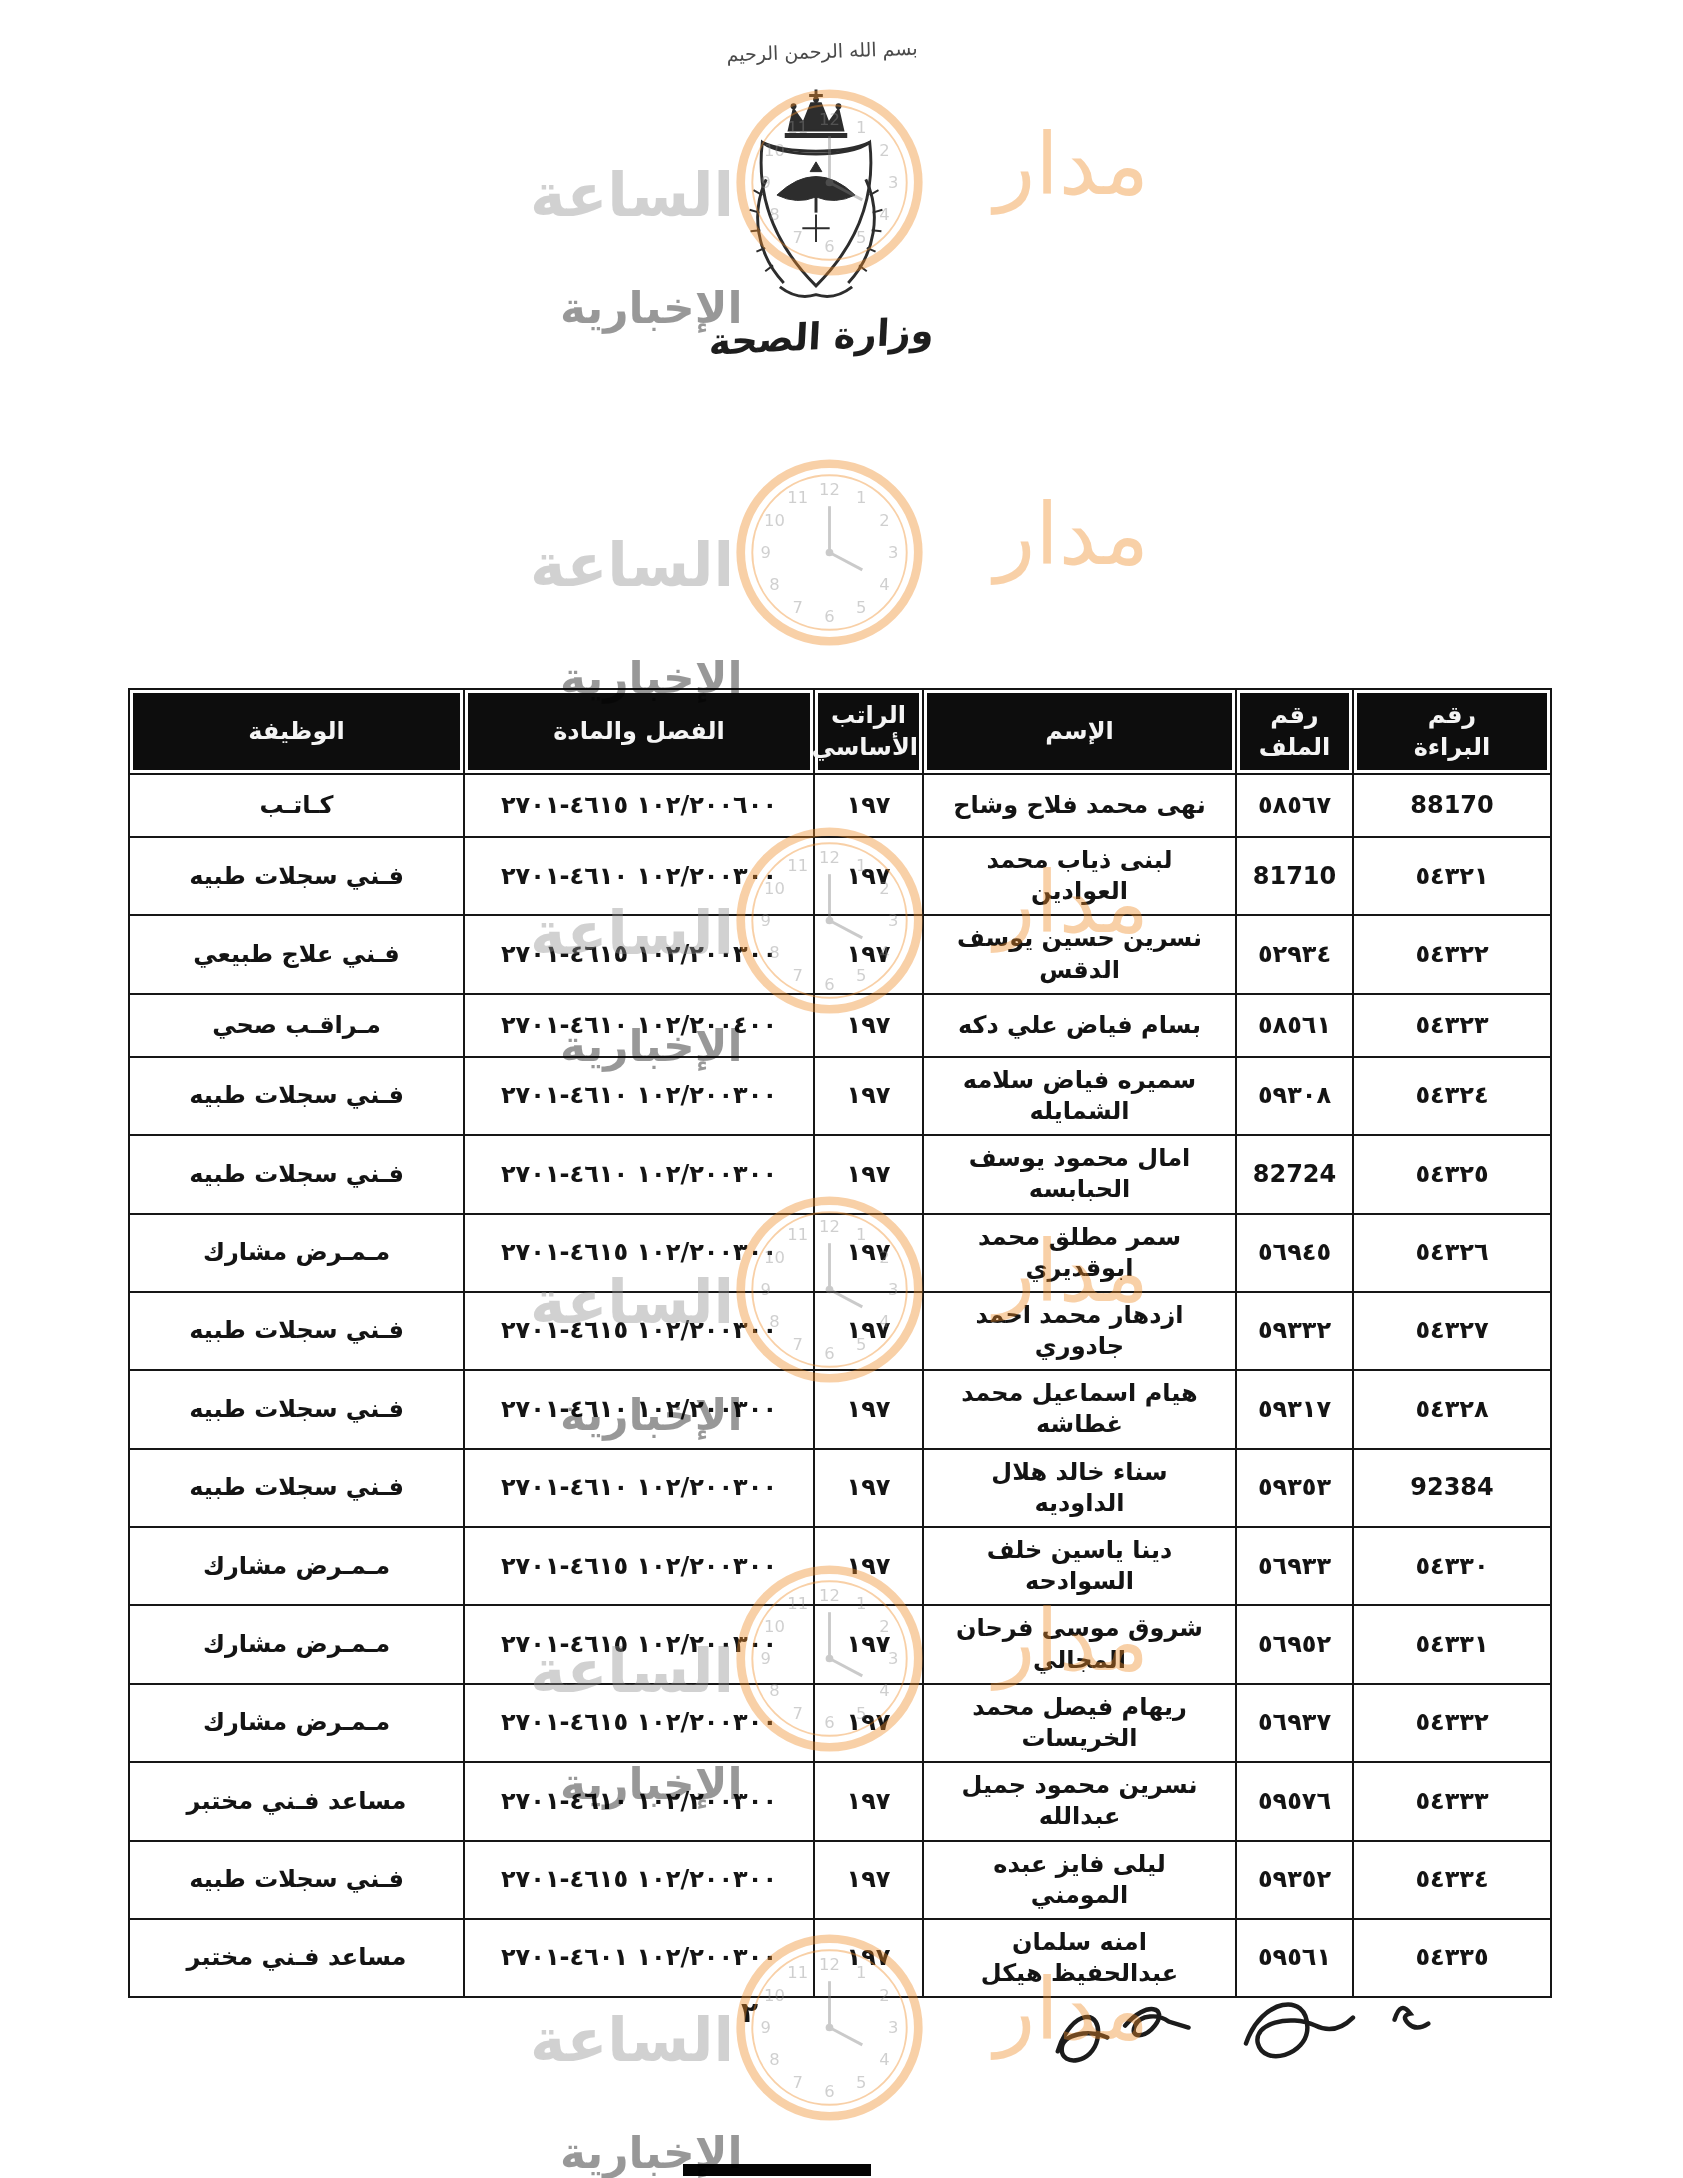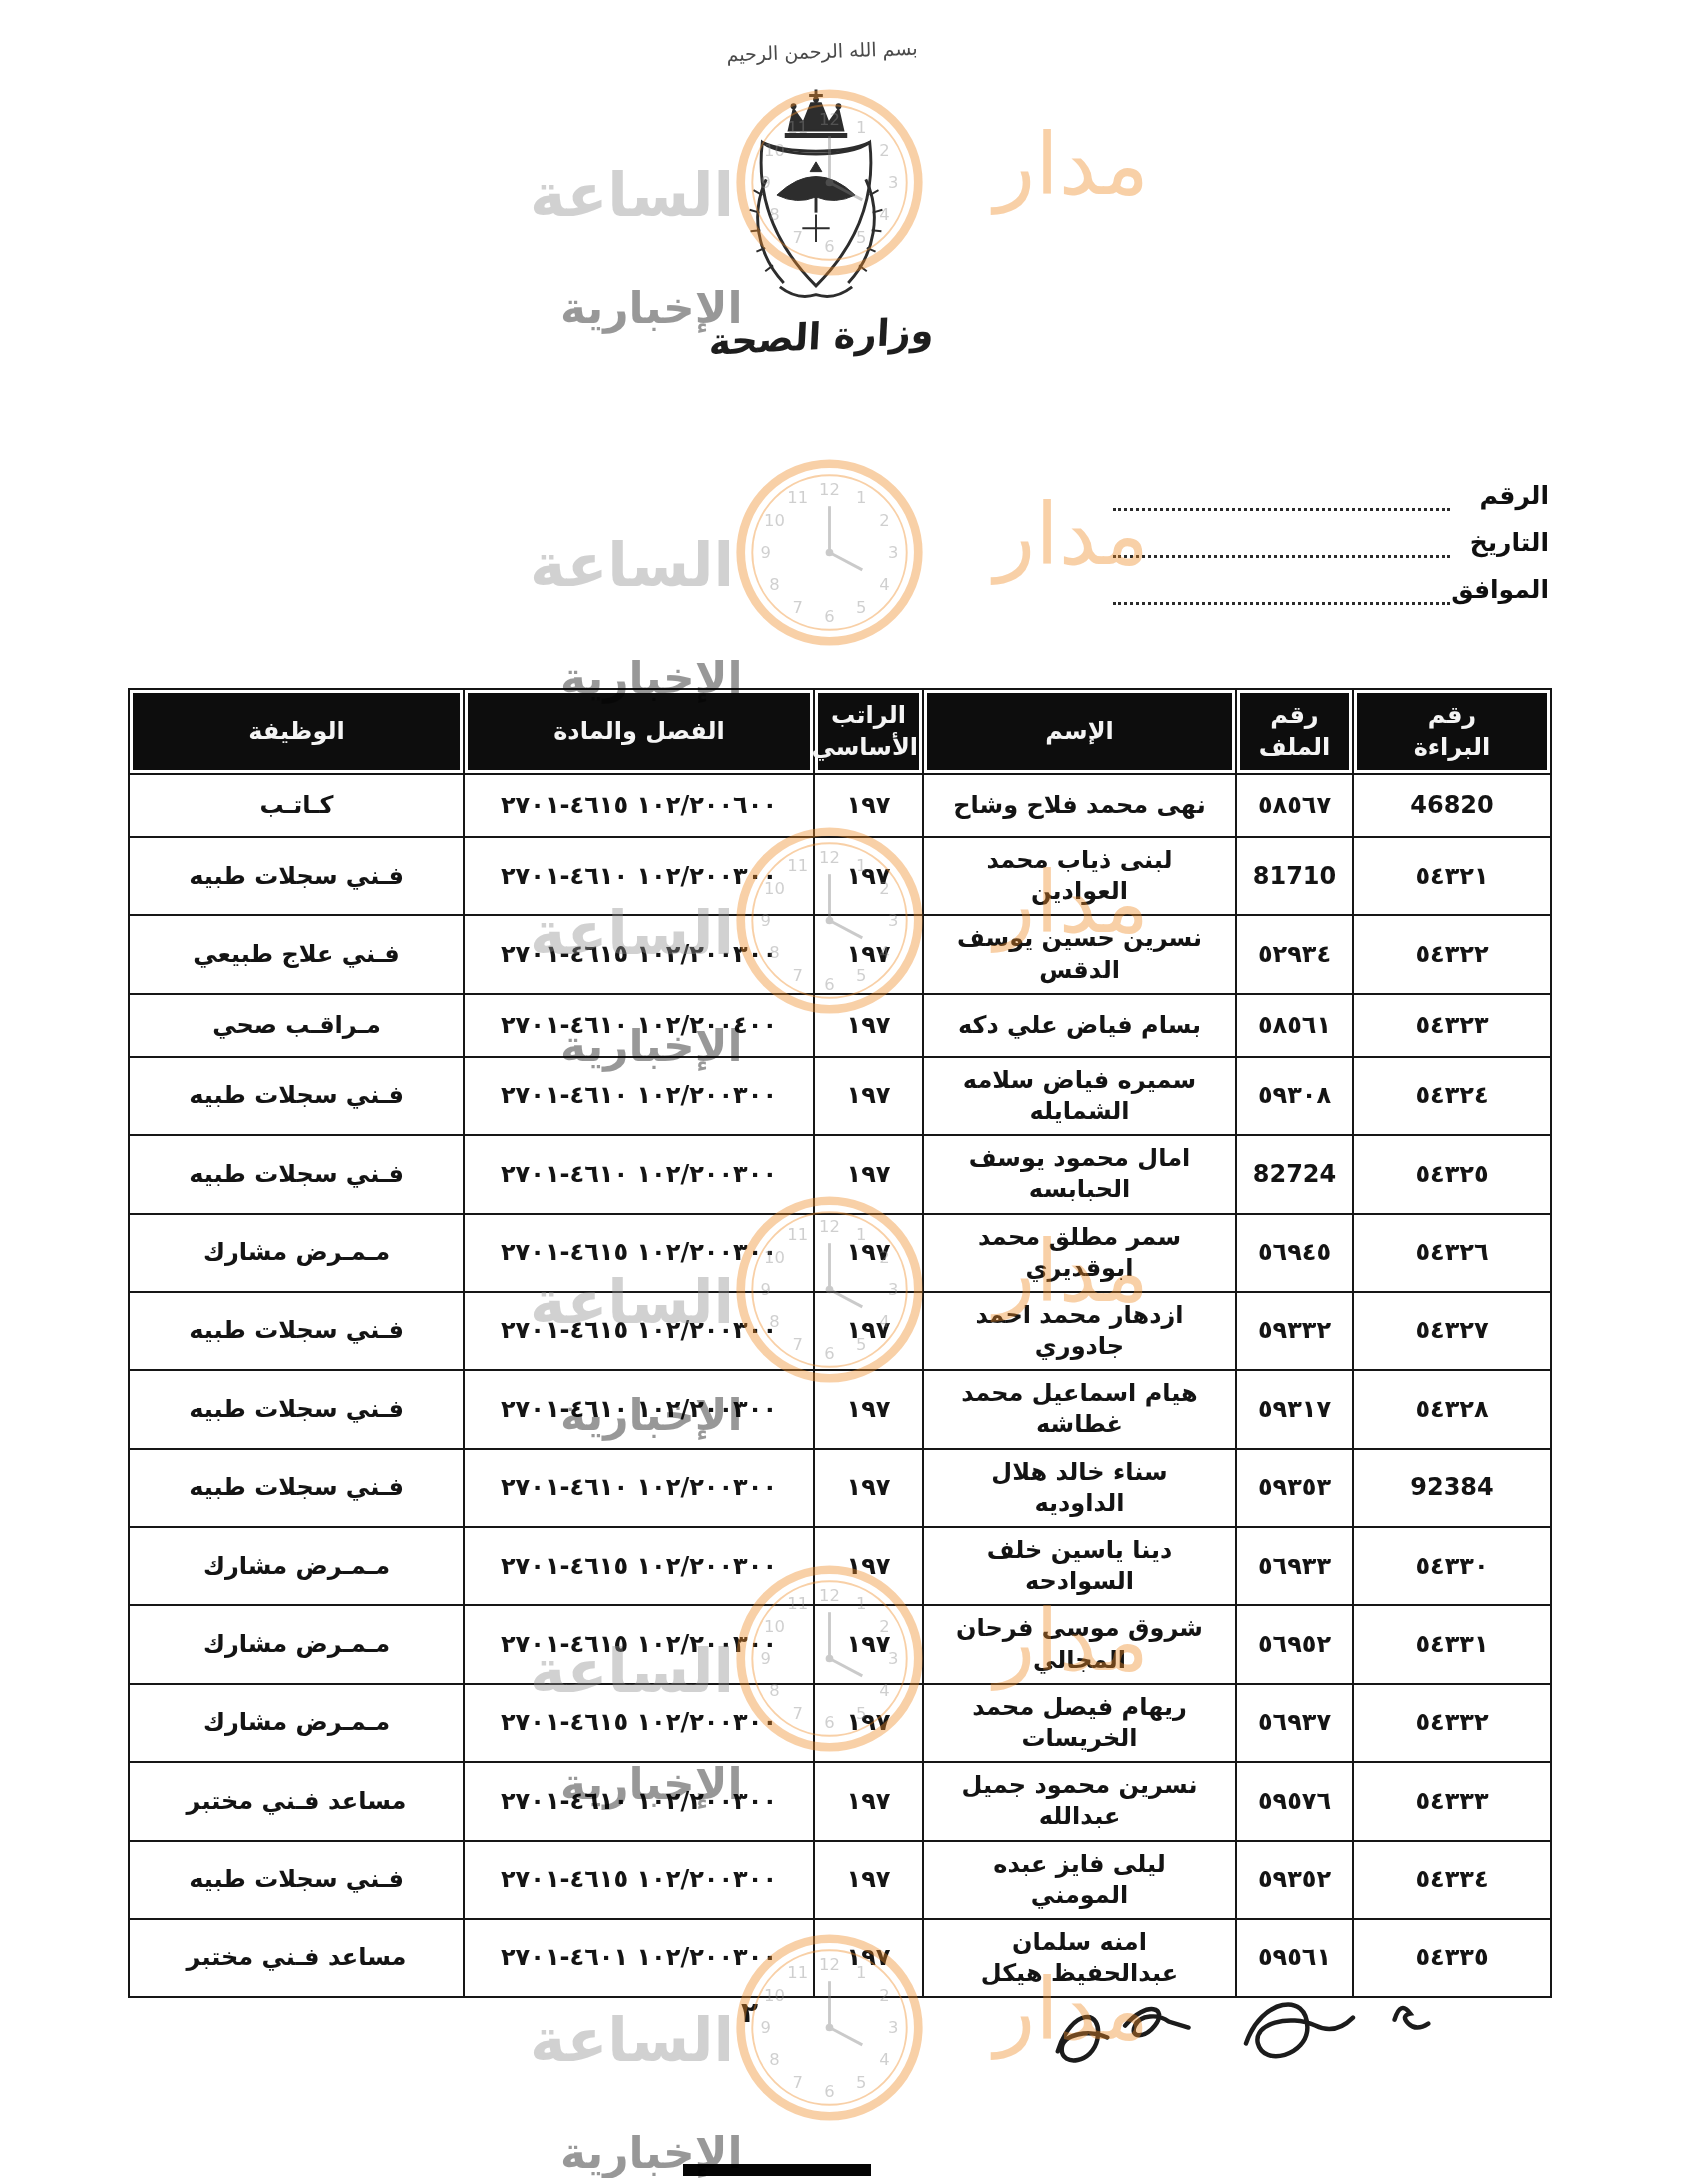--- a/index.html
+++ b/index.html
@@ -156,34 +156,20 @@
     <path d="M71 146 h28 M85 132 v28" stroke-width="2"></path>
     <path d="M34 96 C 18 130 24 172 52 202"></path>
     <path d="M136 96 C 152 130 146 172 118 202"></path>
     <path d="M30 112 l-9 -5 M27 130 l-10 -3 M28 148 l-10 1 M33 166 l-9 4 M41 184 l-8 6" stroke-width="2"></path>
     <path d="M140 112 l9 -5 M143 130 l10 -3 M142 148 l10 1 M137 166 l9 4 M129 184 l8 6" stroke-width="2"></path>
     <path d="M48 206 q 18 14 37 8 q 19 6 37 -8"></path>
   </svg>
 
   <div class="ministry">وزارة الصحة</div>
 
-  <div class="ref-fields">
-    <div class="ref-row">
-      <span class="ref-label">الرقم</span>
-      <span class="ref-dots"></span>
-    </div>
-    <div class="ref-row">
-      <span class="ref-label">التاريخ</span>
-      <span class="ref-dots"></span>
-    </div>
-    <div class="ref-row">
-      <span class="ref-label">الموافق</span>
-      <span class="ref-dots"></span>
-    </div>
-  </div>
 
   <table class="main-table" dir="rtl">
     <colgroup>
       <col class="col-decision">
         <col class="col-file">
         <col class="col-name">
       <col class="col-salary">
         <col class="col-chapter">
         <col class="col-job">
     </colgroup>
@@ -195,21 +181,21 @@
 الملف</th>
           <th>الإسم</th>
           <th>الراتب
 الأساسي</th>
           <th>الفصل والمادة</th>
           <th>الوظيفة</th>
         </tr>
     </thead>
     <tbody id="tbody">
         <tr>
-          <td class="cell-decision">46820</td>
+          <td class="cell-decision">88170</td>
           <td class="cell-file">٥٨٥٦٧</td>
           <td class="cell-name">نهى محمد فلاح وشاح</td>
           <td class="cell-salary">١٩٧</td>
           <td class="cell-chapter">١٠٢/٢٠٠٦٠٠ ٤٦١٥-٢٧٠١</td>
           <td class="cell-job">كـاتـب</td>
         </tr>
         <tr>
           <td class="cell-decision">٥٤٣٢١</td>
           <td class="cell-file">81710</td>
           <td class="cell-name">لبنى ذياب محمد

